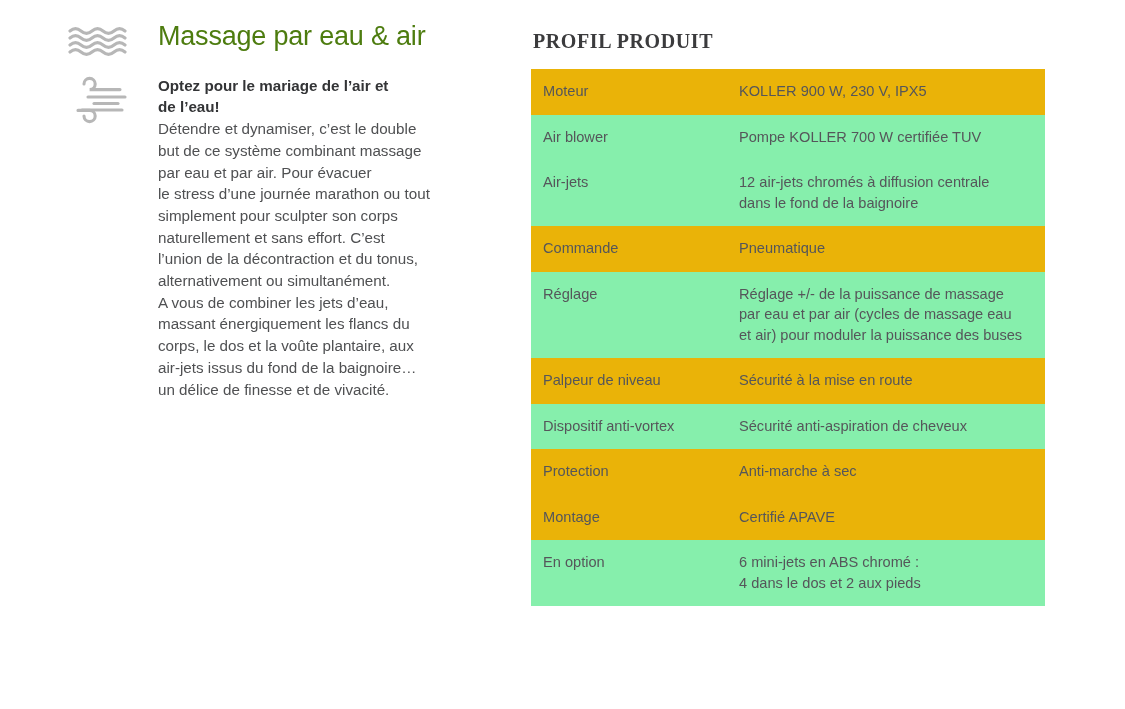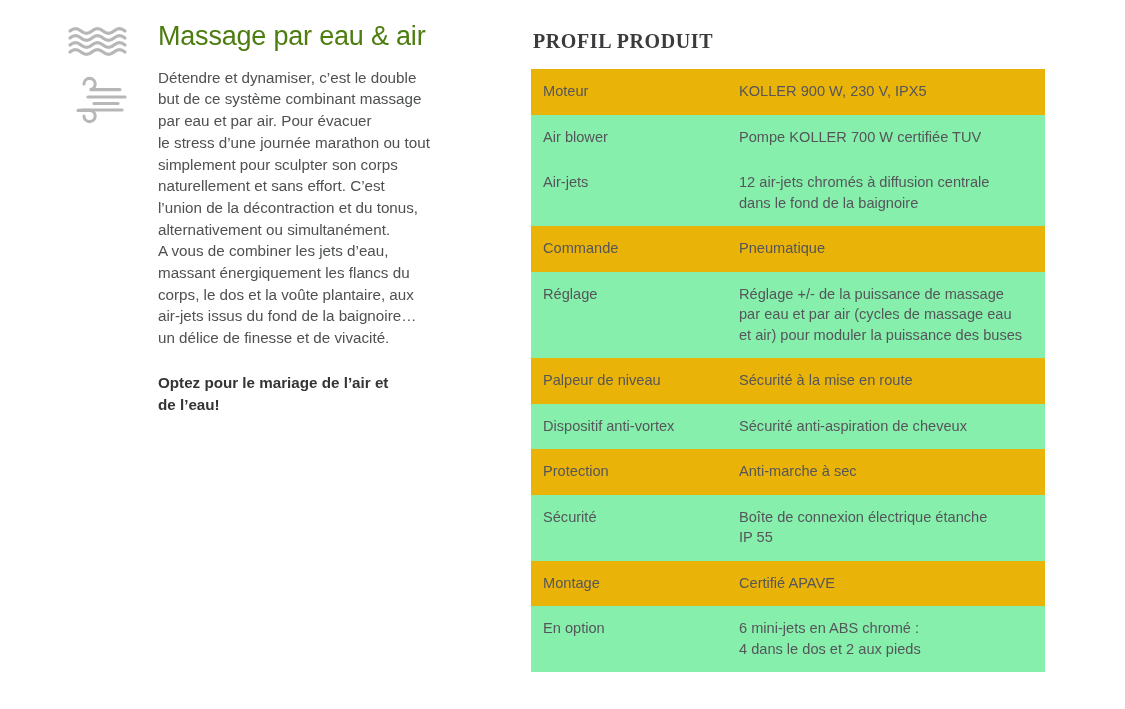--- a/index.html
+++ b/index.html
@@ -125,35 +125,35 @@
         <path d="M26 31.5 L50 31.5"></path>
         <path d="M14 38 L54 38"></path>
         <path d="M16 44 a5.6 5.6 0 1 0 5.6 -5.6 L10 38.4"></path>
       </g>
     </svg>
 
   </div>
 
   <div id="left-text">
     <h1 id="section-title">Massage par eau &amp; air</h1>
+    <p id="cta-paragraph">Optez pour le mariage de l’air et
+de l’eau!</p>
     <p id="body-paragraph">Détendre et dynamiser, c’est le double
 but de ce système combinant massage
 par eau et par air. Pour évacuer
 le stress d’une journée marathon ou tout
 simplement pour sculpter son corps
 naturellement et sans effort. C’est
 l’union de la décontraction et du tonus,
 alternativement ou simultanément.
 A vous de combiner les jets d’eau,
 massant énergiquement les flancs du
 corps, le dos et la voûte plantaire, aux
 air-jets issus du fond de la baignoire…
 un délice de finesse et de vivacité.</p>
-    <p id="cta-paragraph">Optez pour le mariage de l’air et
-de l’eau!</p>
   </div>
 
 </div>
 
 <div id="right-column">
 
   <h2 id="profile-heading">PROFIL PRODUIT</h2>
 
   <table id="spec-table">
     <tbody id="spec-table-body">
@@ -185,25 +185,20 @@
           <td class="spec-value">Sécurité à la mise en route</td>
         </tr>
         <tr class="plain">
           <td class="spec-label">Dispositif anti-vortex</td>
           <td class="spec-value">Sécurité anti-aspiration de cheveux</td>
         </tr>
         <tr class="shaded">
           <td class="spec-label">Protection</td>
           <td class="spec-value">Anti-marche à sec</td>
         </tr>
-        <tr class="plain">
-          <td class="spec-label">Sécurité</td>
-          <td class="spec-value">Boîte de connexion électrique étanche
-IP 55</td>
-        </tr>
         <tr class="shaded">
           <td class="spec-label">Montage</td>
           <td class="spec-value">Certifié APAVE</td>
         </tr>
         <tr class="plain">
           <td class="spec-label">En option</td>
           <td class="spec-value">6 mini-jets en ABS chromé :
 4 dans le dos et 2 aux pieds</td>
         </tr>
       </tbody>

